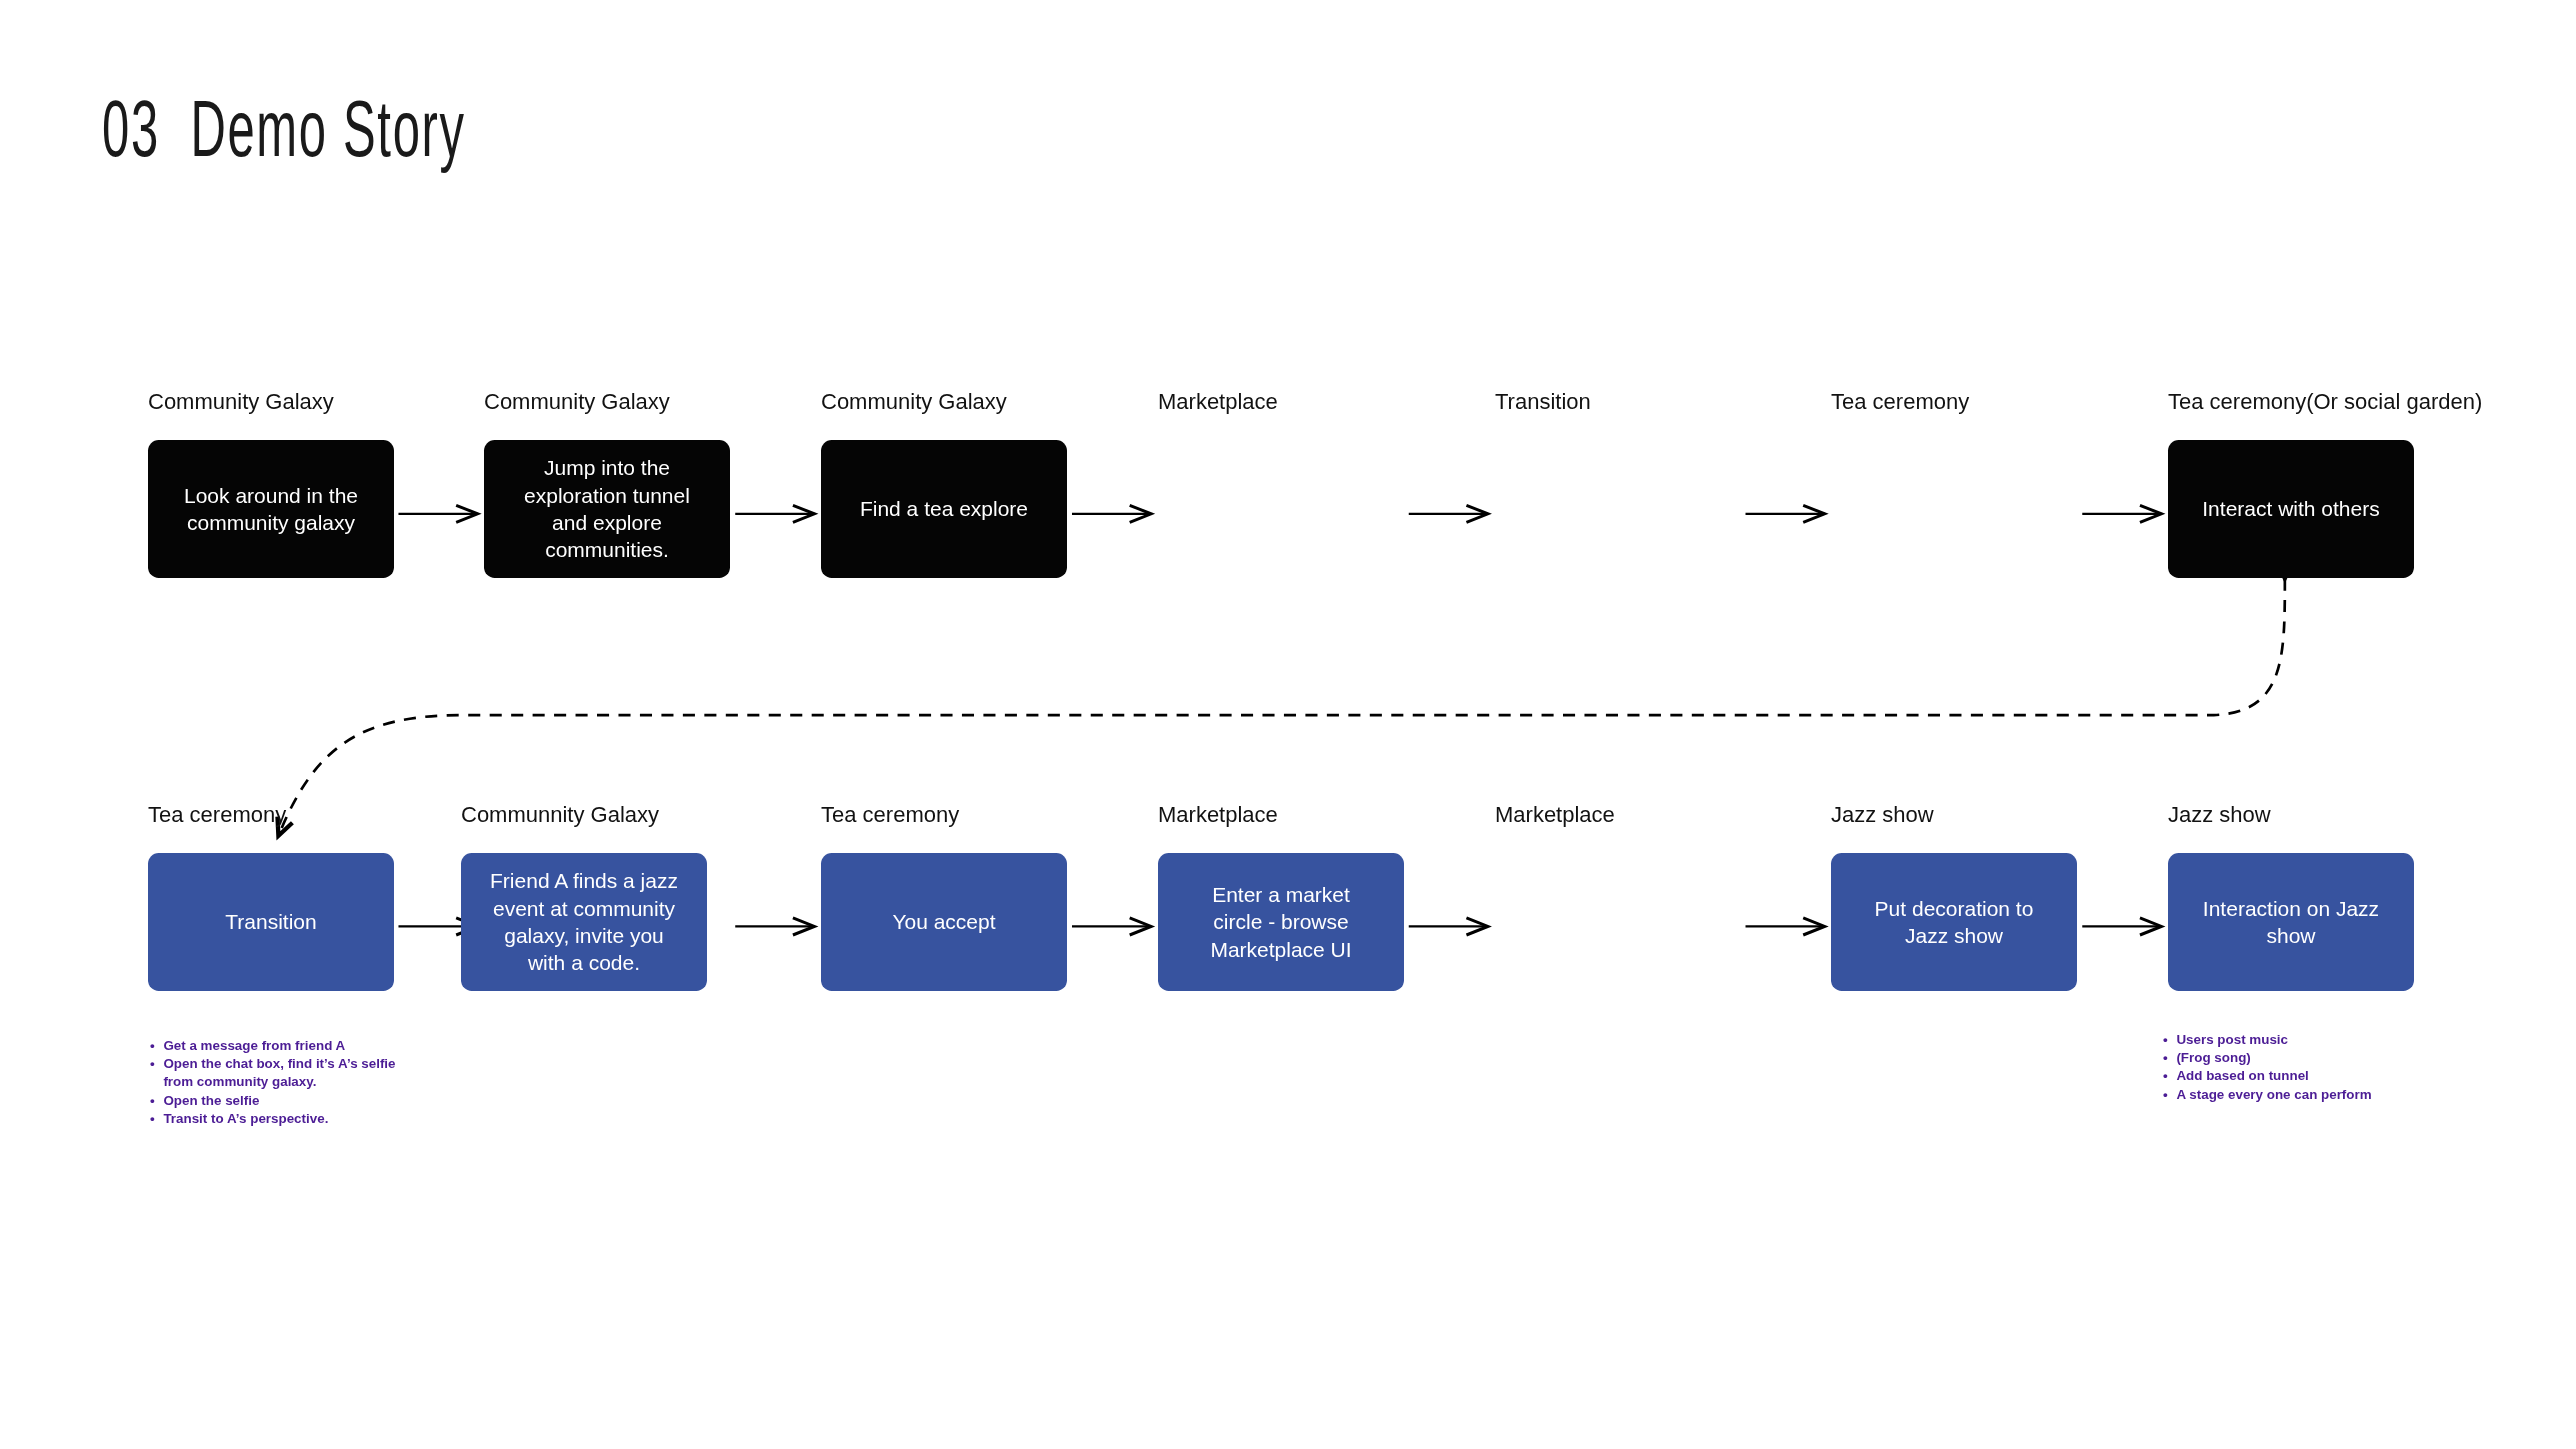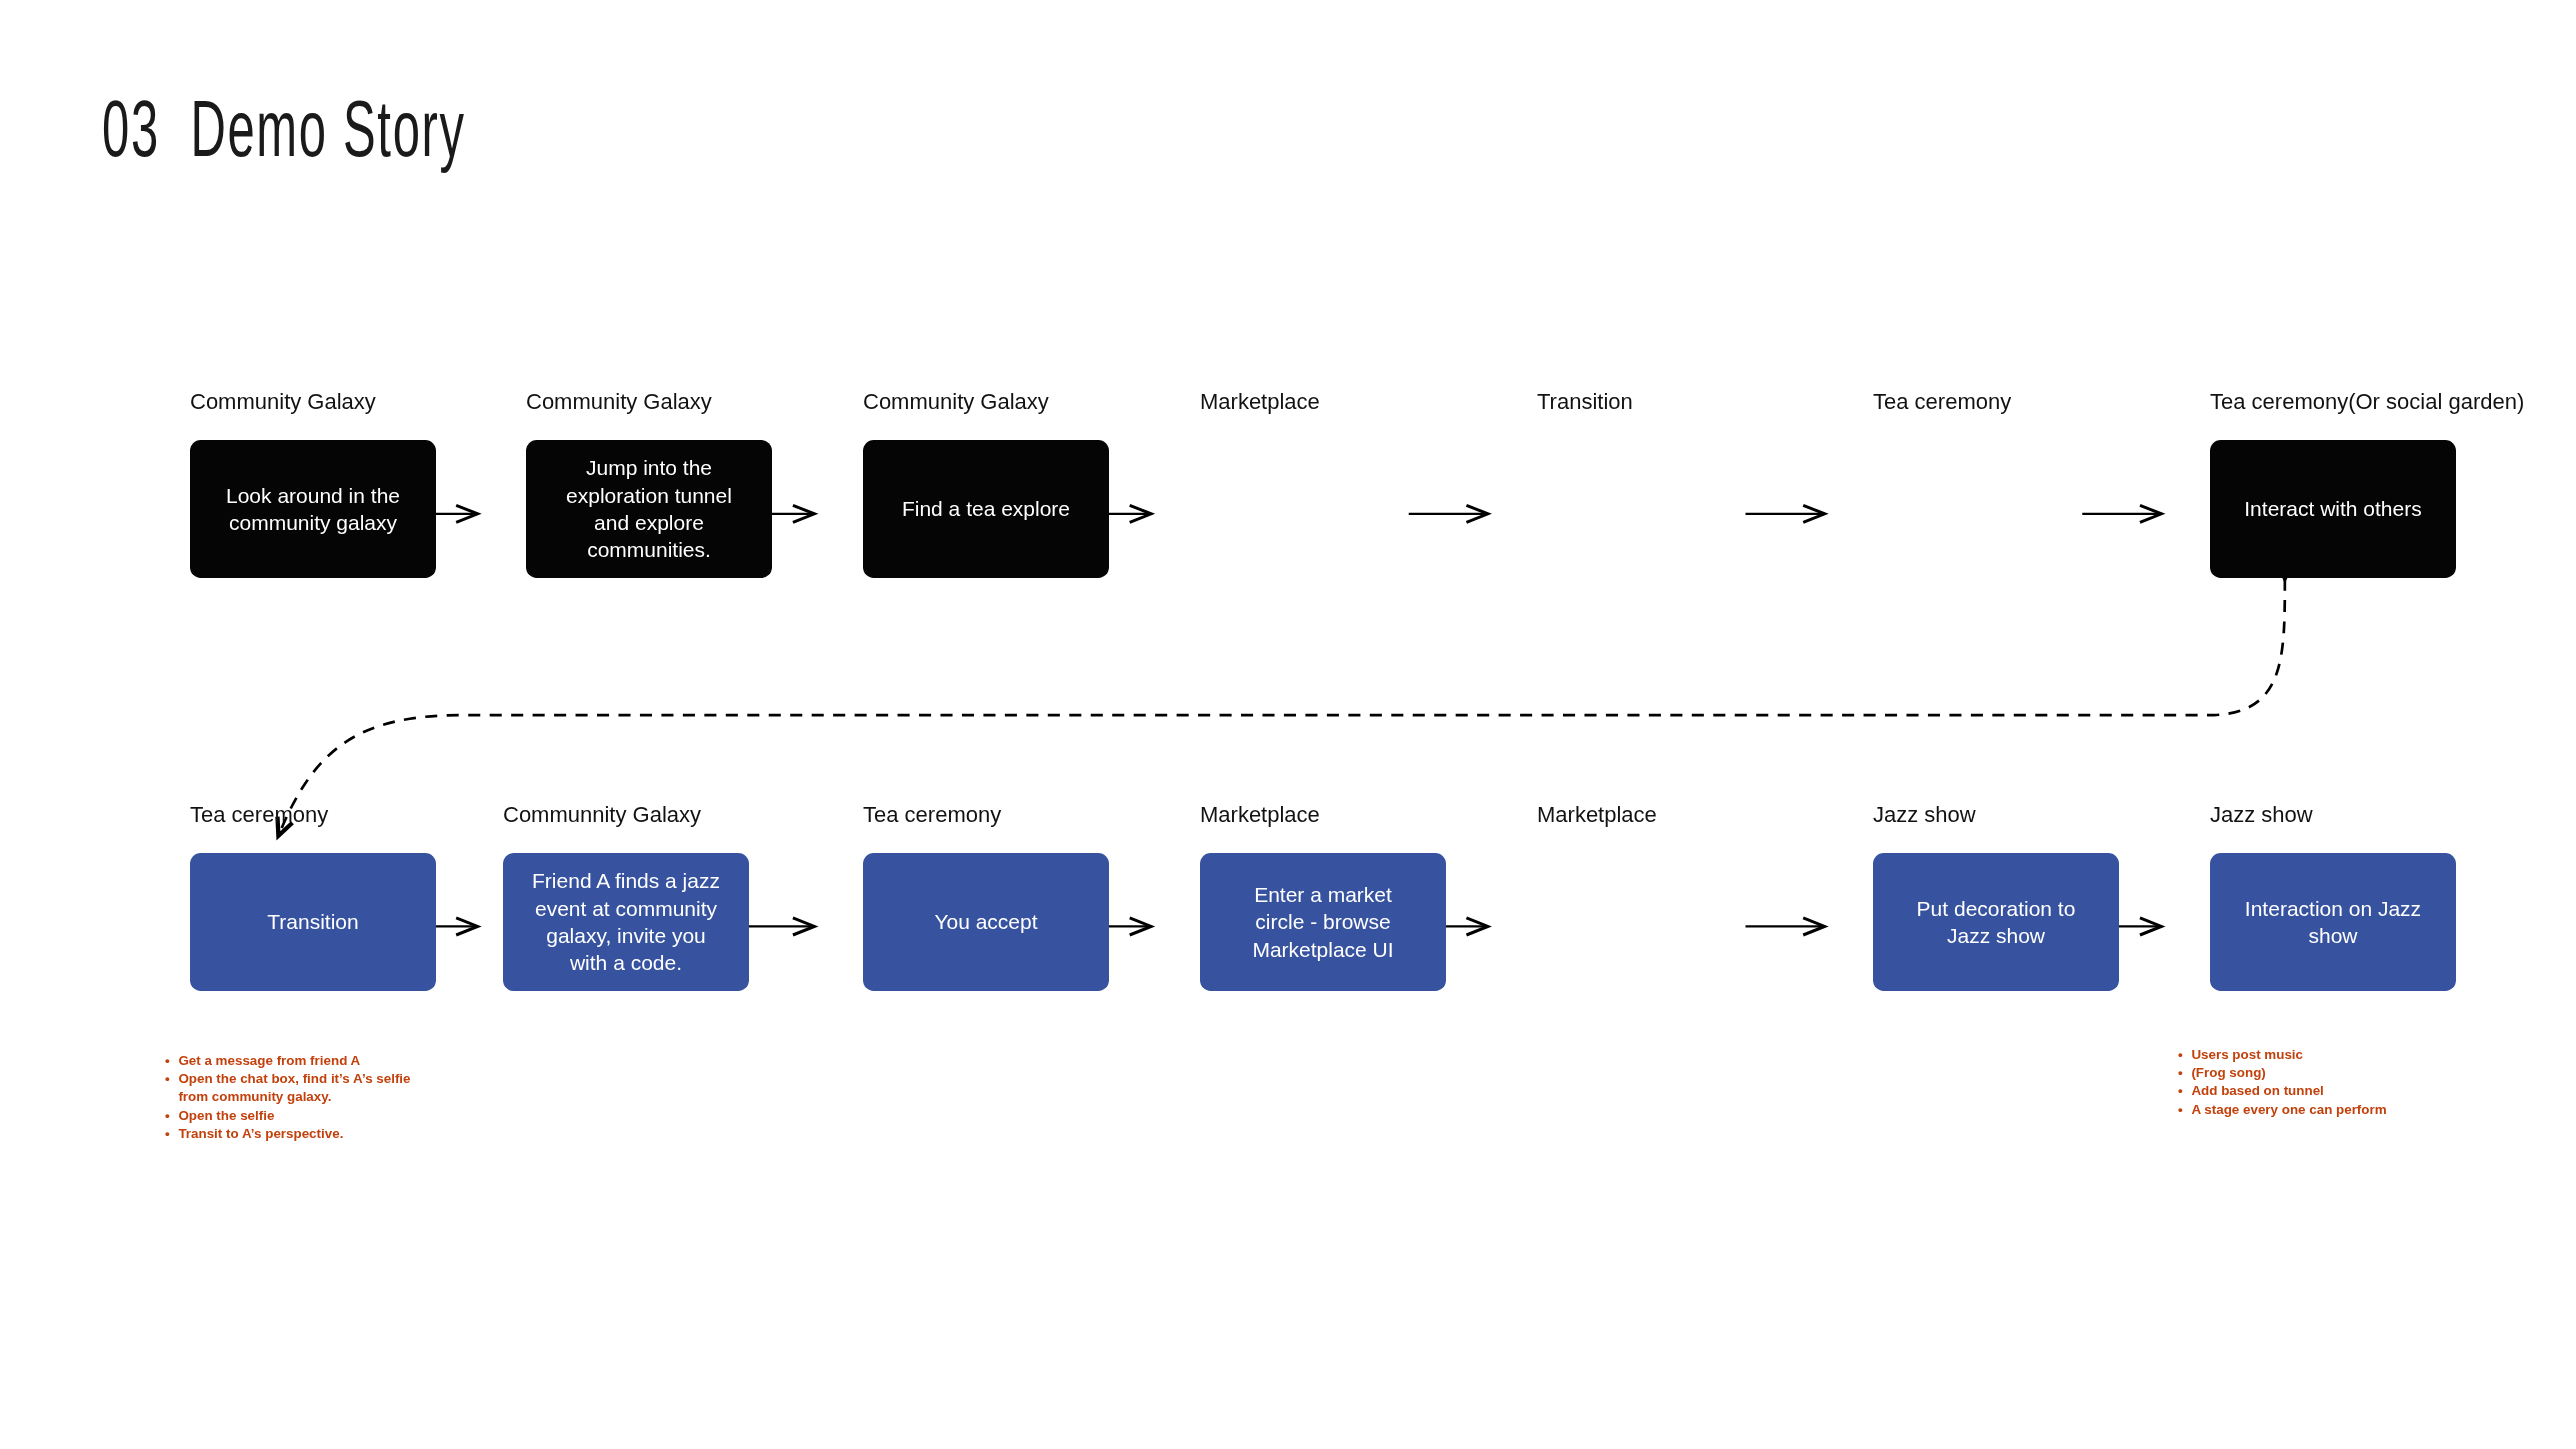--- a/index.html
+++ b/index.html
@@ -56,21 +56,20 @@
     width: 2576px;
     height: 282px;
   }
   .row-1 { top: 389px; }
   .row-2 { top: 802px; }
 
   .node {
     position: absolute;
     top: 0;
     width: 199px;
-    margin-left: 42px;
   }
 
   .node-label {
     font-family: "Liberation Sans", sans-serif;
     font-size: 22px;
     font-weight: 400;
     color: #121212;
     line-height: 1.2;
     height: 32px;
     white-space: nowrap;
@@ -100,23 +99,23 @@
     white-space: pre-line;
   }
 
   
   .notes {
     position: absolute;
     font-family: "Liberation Sans", sans-serif;
     font-size: 13.4px;
     font-weight: 700;
     line-height: 1.36;
-    color: #c2410c;
+    color: #4c1d95;
     list-style: none;
-    margin: 15px;
+    margin: 0;
     padding: 0;
     width: 282px;
   }
   .notes li {
     position: relative;
     padding-left: 17.4px;
     margin: 0;
   }
   .notes li::before {
     content: "\2022";

